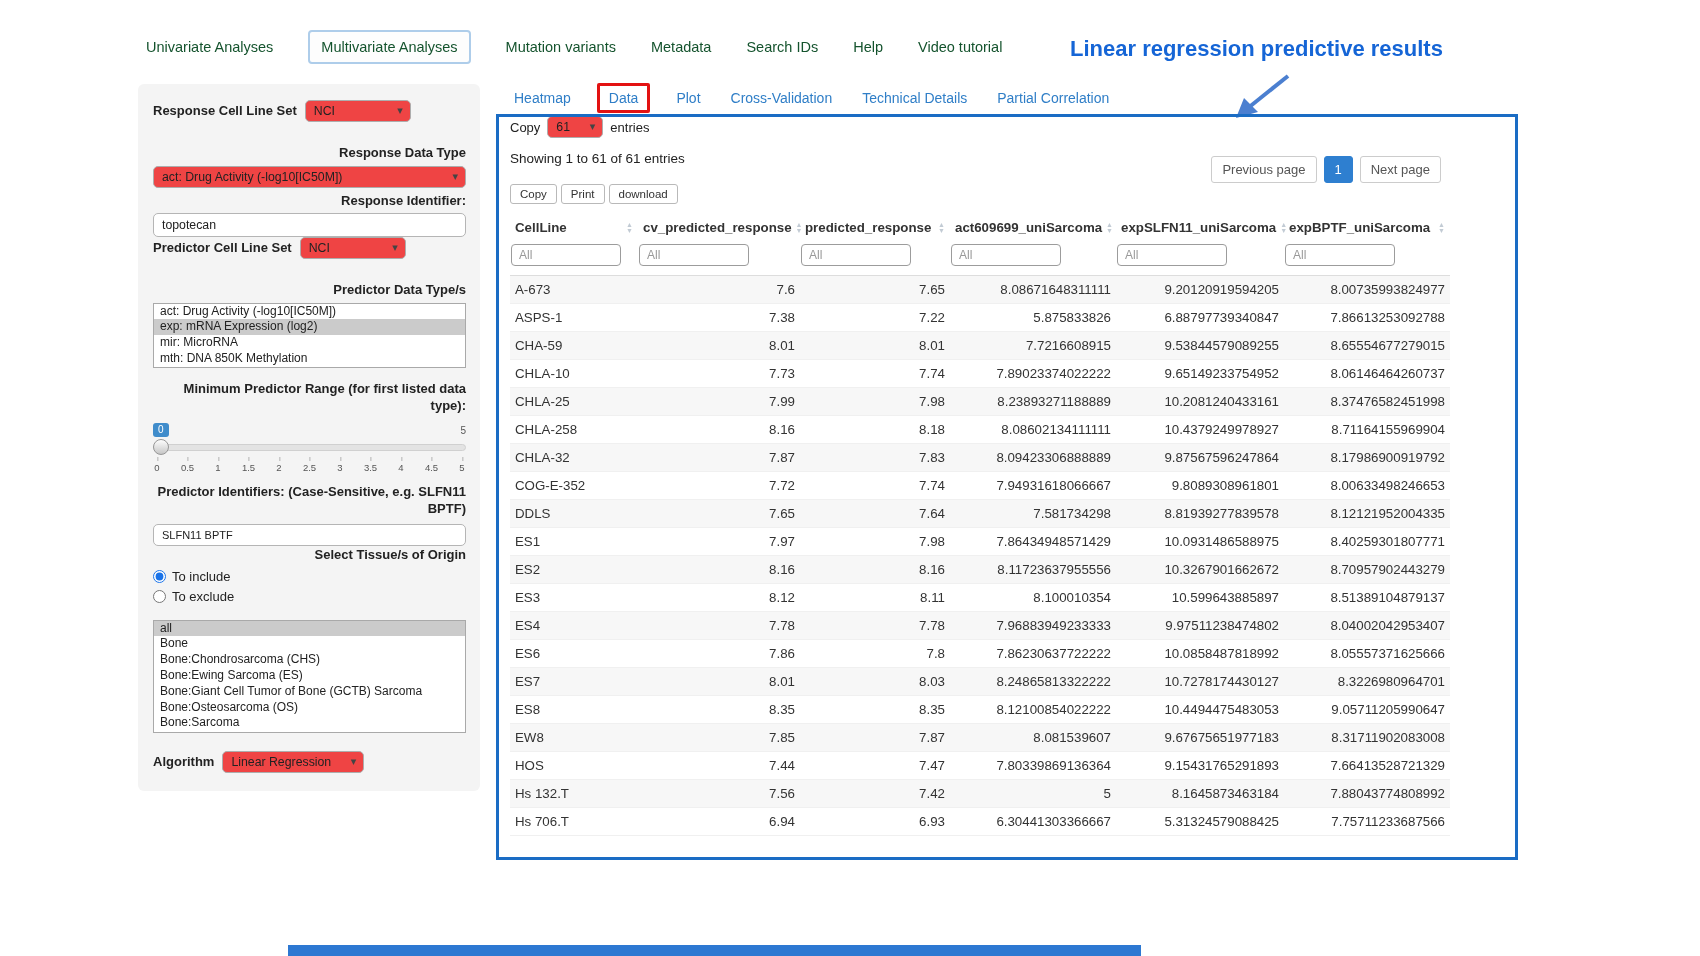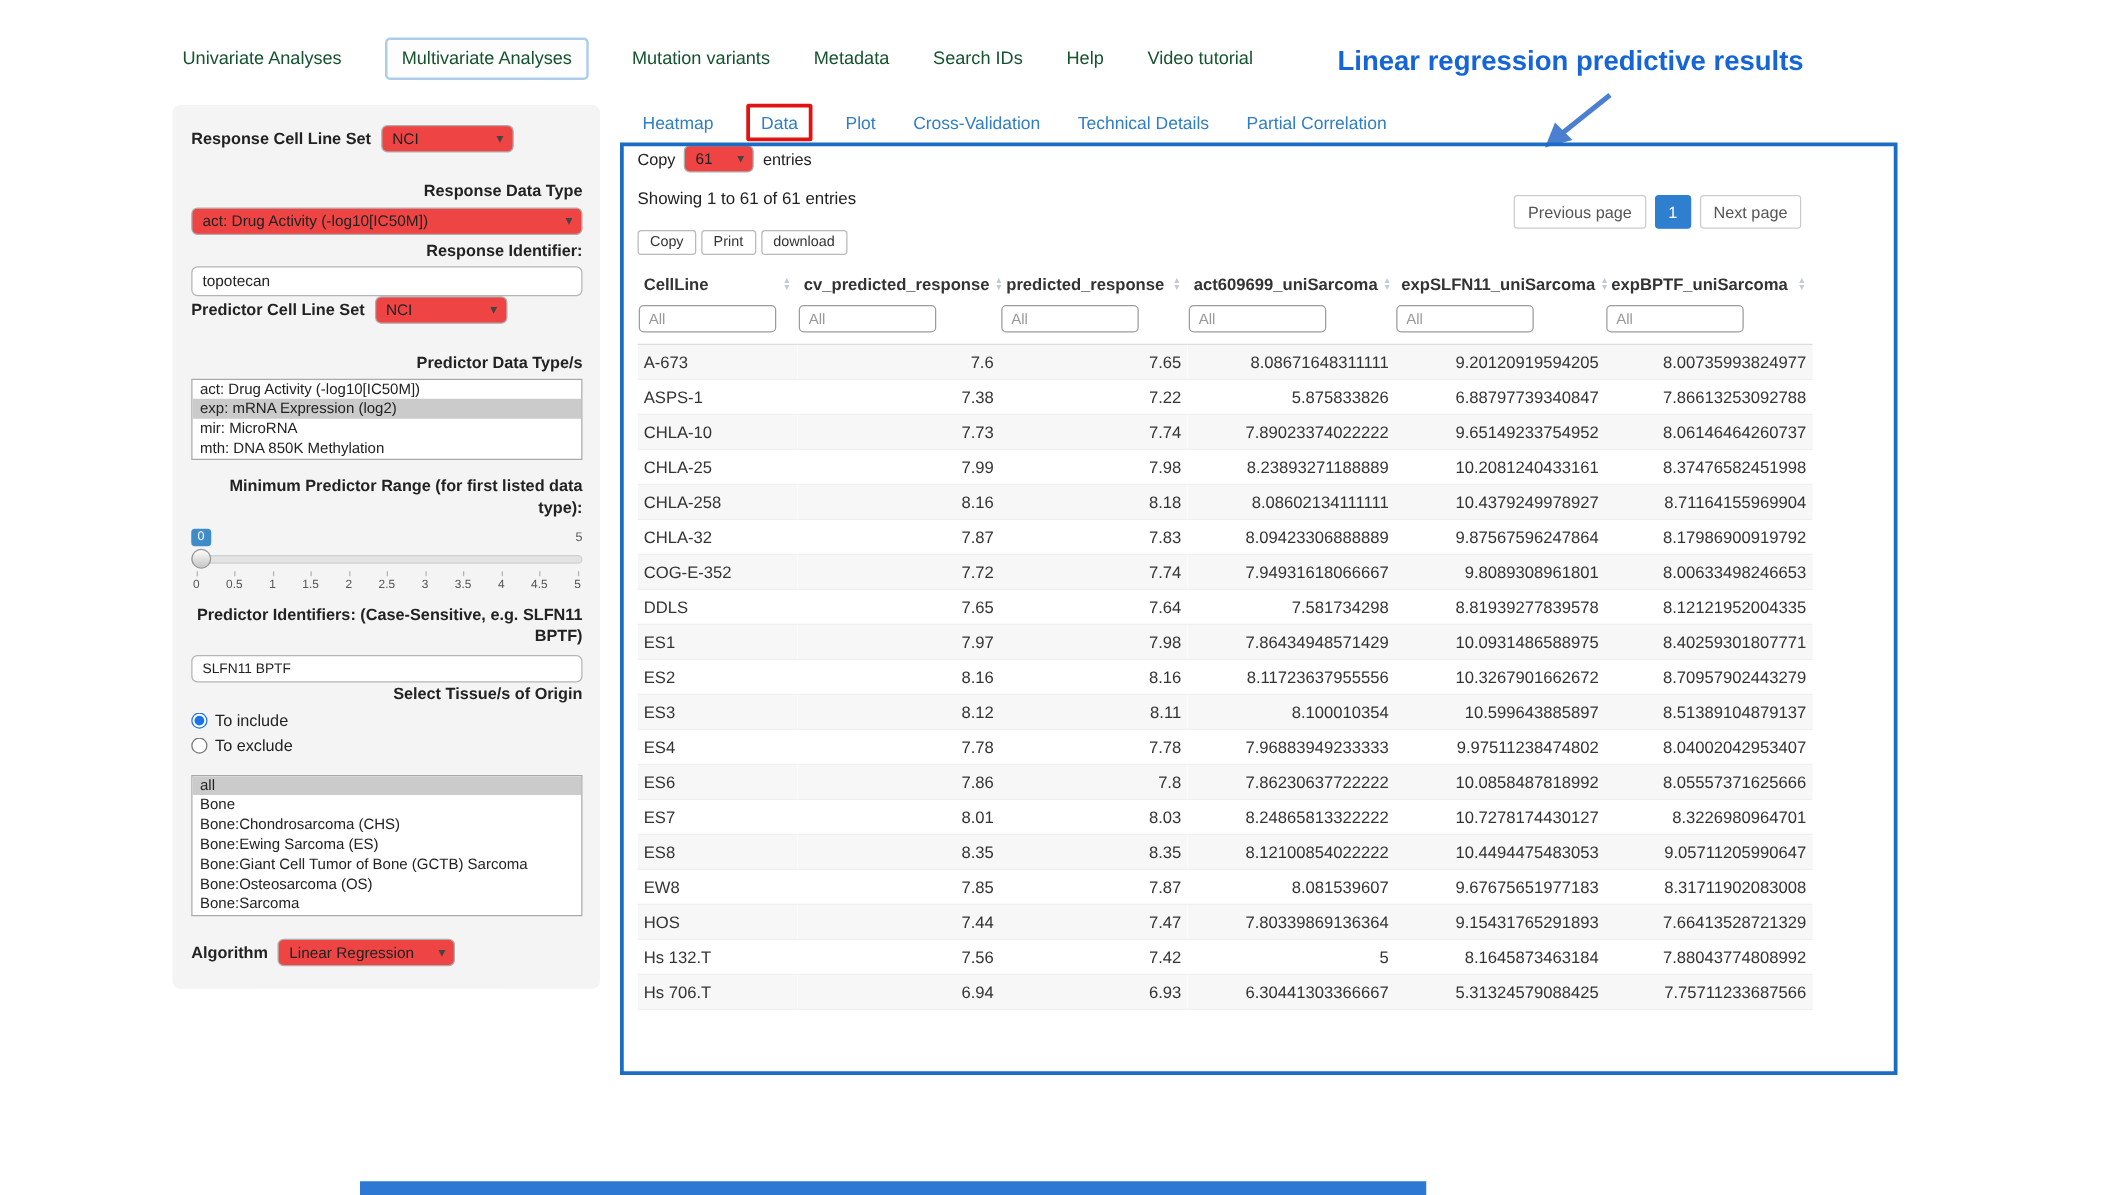--- a/index.html
+++ b/index.html
@@ -315,20 +315,28 @@
           </tr>
           <tr>
             <td class="name">ASPS-1</td>
             <td class="num">7.38</td>
             <td class="num">7.22</td>
             <td class="num">5.875833826</td>
             <td class="num">6.88797739340847</td>
             <td class="num">7.86613253092788</td>
           </tr>
           <tr>
+            <td class="name">CHA-59</td>
+            <td class="num">8.01</td>
+            <td class="num">8.01</td>
+            <td class="num">7.7216608915</td>
+            <td class="num">9.53844579089255</td>
+            <td class="num">8.65554677279015</td>
+          </tr>
+          <tr>
             <td class="name">CHLA-10</td>
             <td class="num">7.73</td>
             <td class="num">7.74</td>
             <td class="num">7.89023374022222</td>
             <td class="num">9.65149233754952</td>
             <td class="num">8.06146464260737</td>
           </tr>
           <tr>
             <td class="name">CHLA-25</td>
             <td class="num">7.99</td>

